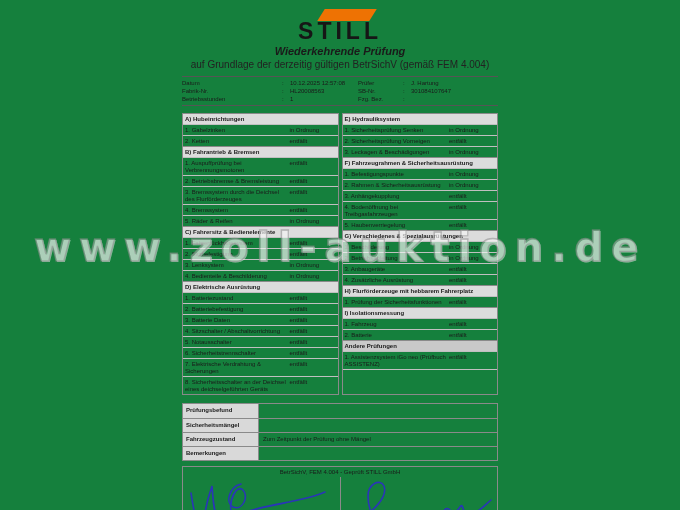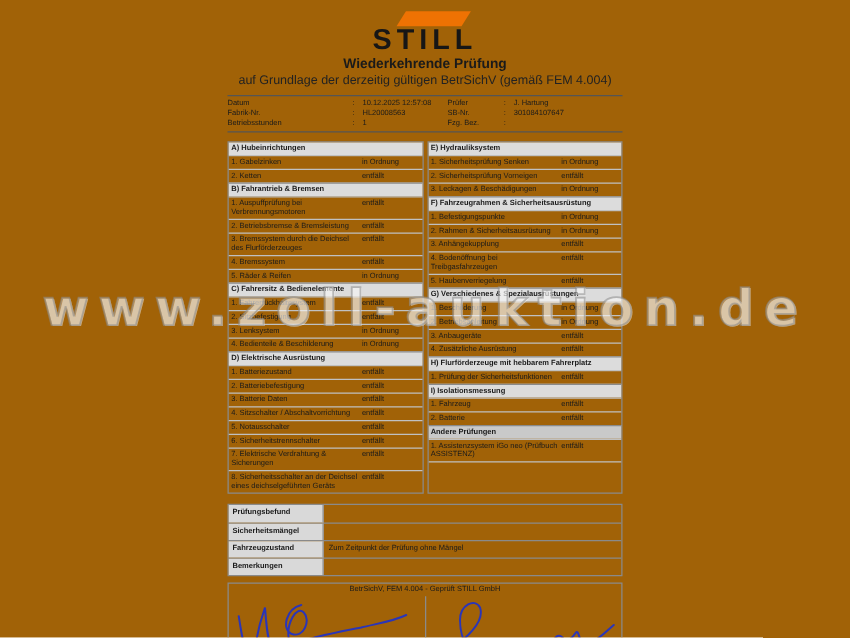--- a/index.html
+++ b/index.html
@@ -1,27 +1,27 @@
 <!DOCTYPE html>
 <html><head>
 <meta charset="utf-8">
 <style>
   * { box-sizing: border-box; margin: 0; padding: 0; }
   html,body { background:#fff; }
   body { font-family: "Liberation Sans", sans-serif; color:#1a1a1a; }
-  .canvas { position:relative; width:680px; height:510px; background:#a16207; overflow:hidden; margin:0 auto; }
+  .canvas { position:relative; width:680px; height:510px; background:#15803d; overflow:hidden; margin:0 auto; }
   .doc { width:316px; margin:0 auto; padding-top:9px; position:relative; }
 
   
   .logo { text-align:center; }
   .logo-flag { width:52px; height:12px; background:#ee7203; margin:0 auto 2px auto; transform: skewX(-32deg) translateX(7px); }
   .logo-word { font-size:23px; font-weight:bold; letter-spacing:4px; line-height:17px; color:#161616; }
 
   
-  .title { text-align:center; font-size:11px; font-weight:bold; margin-top:5px; }
+  .title { text-align:center; font-size:11px; font-weight:bold; margin-top:5px;font-style:italic; }
   .subtitle { text-align:center; font-size:10px; margin-top:2px; color:#222; }
 
   
   .info-table { display:flex; margin-top:6px; border-top:1px solid #555; border-bottom:1px solid #555; padding:2px 0 2px 0; font-size:6px; line-height:8px; }
   .info-left { width:176px; }
   .info-right { width:140px; }
   .info-row { display:flex; }
   .info-label { width:100px; }
   .info-right .info-label { width:45px; }
   .info-sep { width:8px; }

